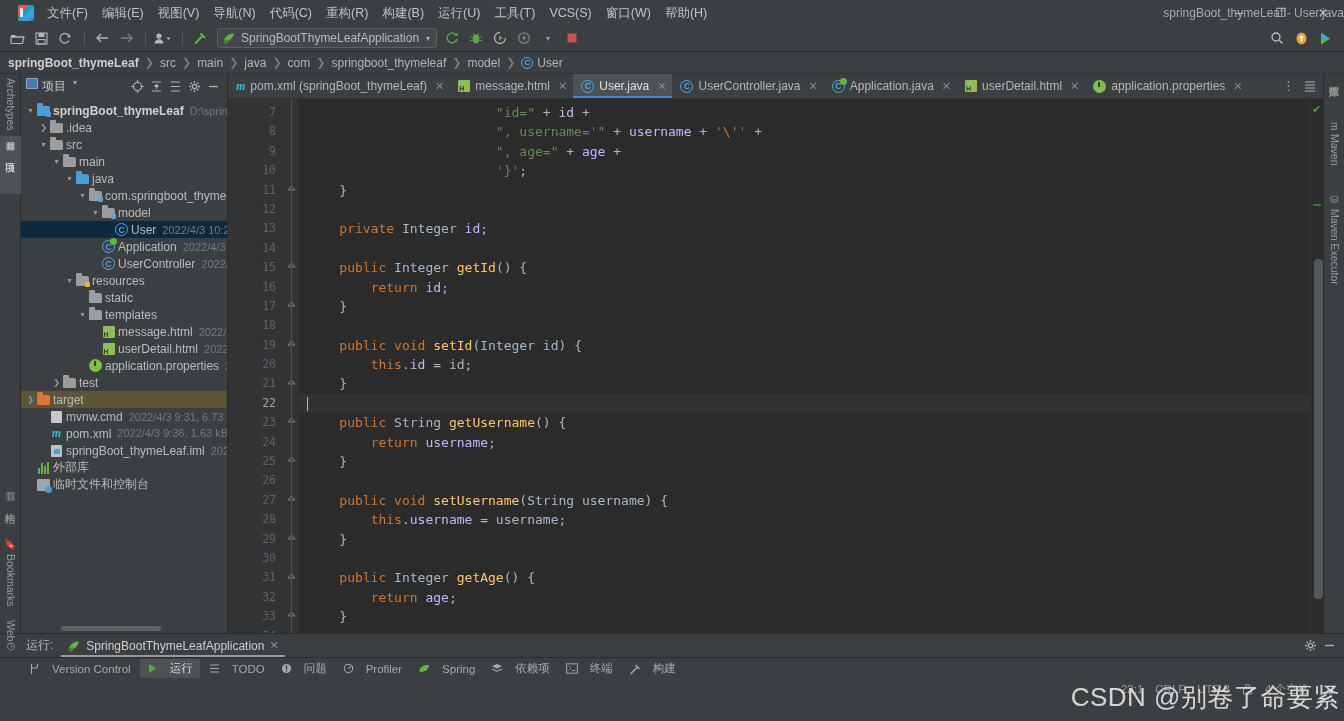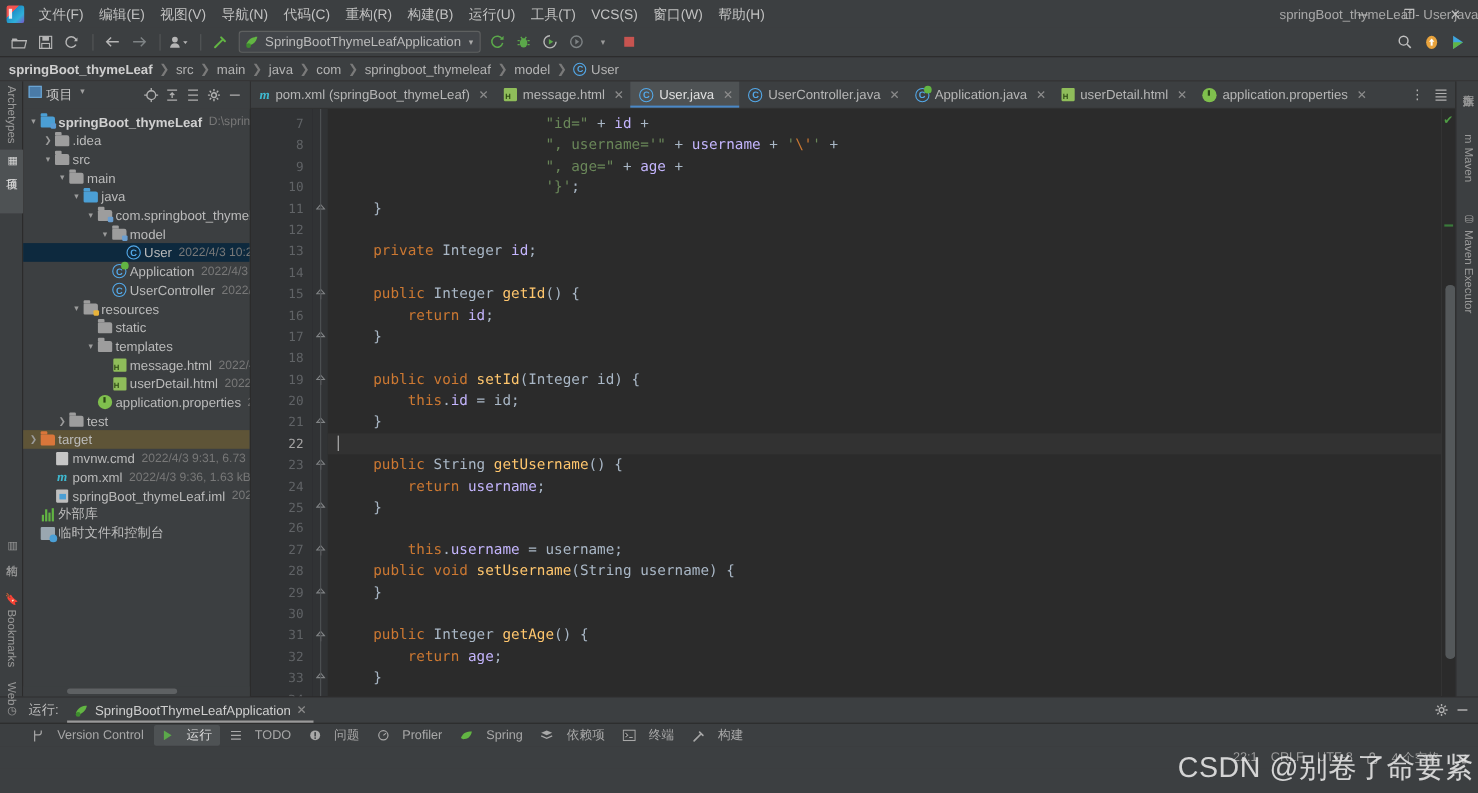--- a/index.html
+++ b/index.html
@@ -10,21 +10,21 @@
     font-size: 12px;
     color: #bbbbbb;
     overflow: hidden;
   }
   #app { position: relative; width: 1344px; height: 721px; }
 
   
   .menubar {
     height: 25px; background: #3c3f41;
     display: flex; align-items: center;
-    padding-left: 4px;
+    padding-left: 16px;
     position: relative;
   }
   .logo-icon {
     width: 16px; height: 16px; margin: 0 6px 0 2px;
     border-radius: 2px;
     background: linear-gradient(135deg,#f0534f 0%,#f0534f 35%,#1e90c8 36%,#2fb0d9 70%,#7a52c8 100%);
     position: relative; flex: none;
   }
   .logo-icon::after{
     content:""; position:absolute; left:2px; top:3px; width:3px; height:9px;
@@ -874,22 +874,22 @@
             <div class="cline"><span>    }</span></div>
             <div class="cline"><span></span></div>
             <div class="cline"><span>    </span><span class="kw">public</span><span> </span><span class="kw">void</span><span> </span><span class="mth">setId</span><span>(Integer id) {</span></div>
             <div class="cline"><span>        </span><span class="kw">this</span><span>.</span><span class="fld-v">id</span><span> = id;</span></div>
             <div class="cline"><span>    }</span></div>
             <div class="cline cur"><span></span><span class="caret-bar"></span></div>
             <div class="cline"><span>    </span><span class="kw">public</span><span> String </span><span class="mth">getUsername</span><span>() {</span></div>
             <div class="cline"><span>        </span><span class="kw">return</span><span> </span><span class="fld-v">username</span><span>;</span></div>
             <div class="cline"><span>    }</span></div>
             <div class="cline"><span></span></div>
+            <div class="cline"><span>    </span><span class="kw">public</span><span> </span><span class="kw">void</span><span> </span><span class="mth">setUsername</span><span>(String username) {</span></div>
             <div class="cline"><span>        </span><span class="kw">this</span><span>.</span><span class="fld-v">username</span><span> = username;</span></div>
-            <div class="cline"><span>    </span><span class="kw">public</span><span> </span><span class="kw">void</span><span> </span><span class="mth">setUsername</span><span>(String username) {</span></div>
             <div class="cline"><span>    }</span></div>
             <div class="cline"><span></span></div>
             <div class="cline"><span>    </span><span class="kw">public</span><span> Integer </span><span class="mth">getAge</span><span>() {</span></div>
             <div class="cline"><span>        </span><span class="kw">return</span><span> </span><span class="fld-v">age</span><span>;</span></div>
             <div class="cline"><span>    }</span></div>
             <div class="cline"><span></span></div>
           </div>
         <div class="marker-bar">
           <span class="ok-check">✔</span>
           <span class="mark-line" style="top:105px"></span>

